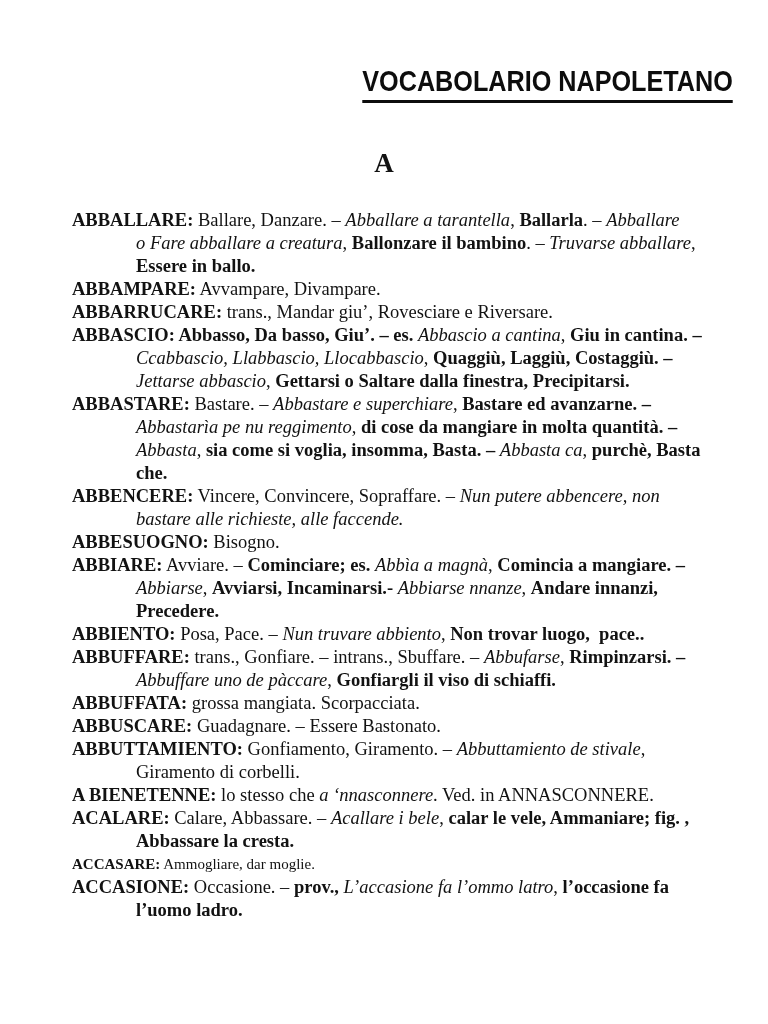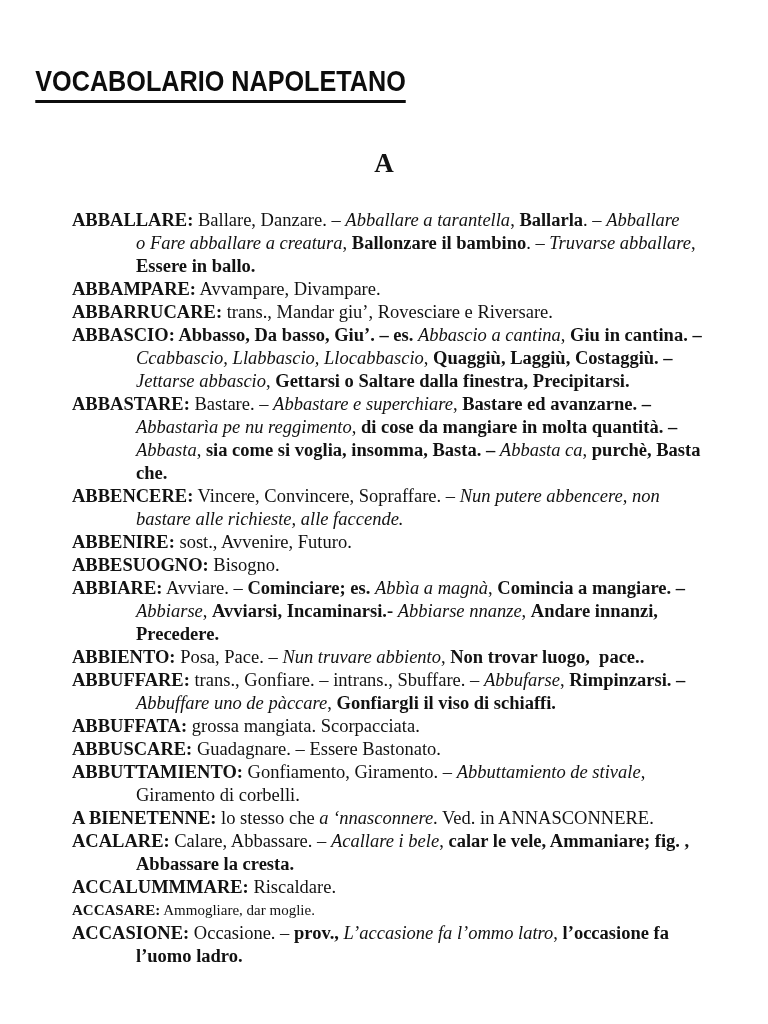--- a/index.html
+++ b/index.html
@@ -13,21 +13,21 @@
     overflow: hidden;
     font-family: "Liberation Serif", serif;
     color: #121212;
   }
   .page {
     width: 768px;
     height: 1024px;
     background: #ffffff;
   }
   .title {
-    text-align: left;
+    text-align: right;
     margin: 64px 0 0 0;
     font-size: 30px;
     line-height: 34px;
   }
   .title-inner {
     display: inline-block;
     font-family: "Liberation Sans", sans-serif;
     font-weight: 700;
     color: #0d0d0d;
     transform: scaleX(0.84);
@@ -81,32 +81,30 @@
       <p class="entry"><span class="b">ABBARRUCARE:</span><span class="r"> trans., Mandar giu’, Rovesciare e Riversare.</span></p>
       <p class="entry"><span class="b">ABBASCIO:</span><span class="b"> Abbasso, Da basso, Giu’. – es. </span><span class="i">Abbascio a cantina</span><span class="r">, </span><span class="b">Giu in cantina. –
 </span><span class="i">Ccabbascio, Llabbascio, Llocabbascio</span><span class="r">, </span><span class="b">Quaggiù, Laggiù, Costaggiù. –
 </span><span class="i">Jettarse abbascio</span><span class="r">, </span><span class="b">Gettarsi o Saltare dalla finestra, Precipitarsi.</span></p>
       <p class="entry"><span class="b">ABBASTARE:</span><span class="r"> Bastare. – </span><span class="i">Abbastare e superchiare</span><span class="r">, </span><span class="b">Bastare ed avanzarne. –
 </span><span class="i">Abbastarìa pe nu reggimento</span><span class="r">, </span><span class="b">di cose da mangiare in molta quantità. –
 </span><span class="i">Abbasta</span><span class="r">, </span><span class="b">sia come si voglia, insomma, Basta. – </span><span class="i">Abbasta ca</span><span class="r">, </span><span class="b">purchè, Basta
 che.</span></p>
       <p class="entry"><span class="b">ABBENCERE:</span><span class="r"> Vincere, Convincere, Sopraffare. – </span><span class="i">Nun putere abbencere, non
 bastare alle richieste, alle faccende.</span></p>
-      <p class="entry"><span class="b">ABBENIRE:</span><span class="r"> sost., Avvenire, Futuro.</span></p>
       <p class="entry"><span class="b">ABBESUOGNO:</span><span class="r"> Bisogno.</span></p>
       <p class="entry"><span class="b">ABBIARE:</span><span class="r"> Avviare. – </span><span class="b">Cominciare; es. </span><span class="i">Abbìa a magnà</span><span class="r">, </span><span class="b">Comincia a mangiare. –
 </span><span class="i">Abbiarse</span><span class="r">, </span><span class="b">Avviarsi, Incaminarsi.- </span><span class="i">Abbiarse nnanze</span><span class="r">, </span><span class="b">Andare innanzi, Precedere.</span></p>
       <p class="entry"><span class="b">ABBIENTO:</span><span class="r"> Posa, Pace. – </span><span class="i">Nun truvare abbiento</span><span class="r">, </span><span class="b">Non trovar luogo,  pace..</span></p>
       <p class="entry"><span class="b">ABBUFFARE:</span><span class="r"> trans., Gonfiare. – intrans., Sbuffare. – </span><span class="i">Abbufarse</span><span class="r">, </span><span class="b">Rimpinzarsi. –
 </span><span class="i">Abbuffare uno de pàccare</span><span class="r">, </span><span class="b">Gonfiargli il viso di schiaffi.</span></p>
       <p class="entry"><span class="b">ABBUFFATA:</span><span class="r"> grossa mangiata. Scorpacciata.</span></p>
       <p class="entry"><span class="b">ABBUSCARE:</span><span class="r"> Guadagnare. – Essere Bastonato.</span></p>
       <p class="entry"><span class="b">ABBUTTAMIENTO:</span><span class="r"> Gonfiamento, Giramento. – </span><span class="i">Abbuttamiento de stivale</span><span class="r">,
 Giramento di corbelli.</span></p>
       <p class="entry"><span class="b">A BIENETENNE:</span><span class="r"> lo stesso che </span><span class="i">a ‘nnasconnere</span><span class="r">. Ved. in ANNASCONNERE.</span></p>
       <p class="entry"><span class="b">ACALARE:</span><span class="r"> Calare, Abbassare. – </span><span class="i">Acallare i bele</span><span class="r">, </span><span class="b">calar le vele, Ammaniare; fig. ,
 Abbassare la cresta.</span></p>
-      <p class="entry"><span class="b">ACCALUMMMARE:</span><span class="r"> Riscaldare.</span></p>
       <p class="entry small"><span class="b">ACCASARE:</span><span class="r"> Ammogliare, dar moglie.</span></p>
       <p class="entry"><span class="b">ACCASIONE:</span><span class="r"> Occasione. – </span><span class="b">prov., </span><span class="i">L’accasione fa l’ommo latro</span><span class="r">, </span><span class="b">l’occasione fa
 l’uomo ladro.</span></p>
     </div>
 </div>
 
 </body></html>

